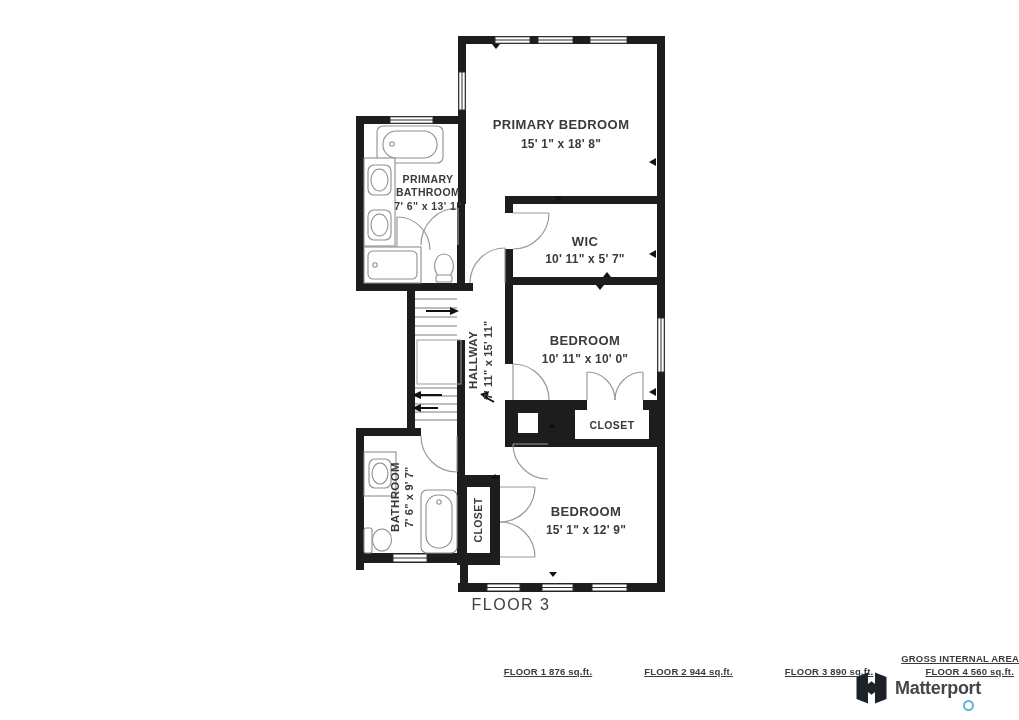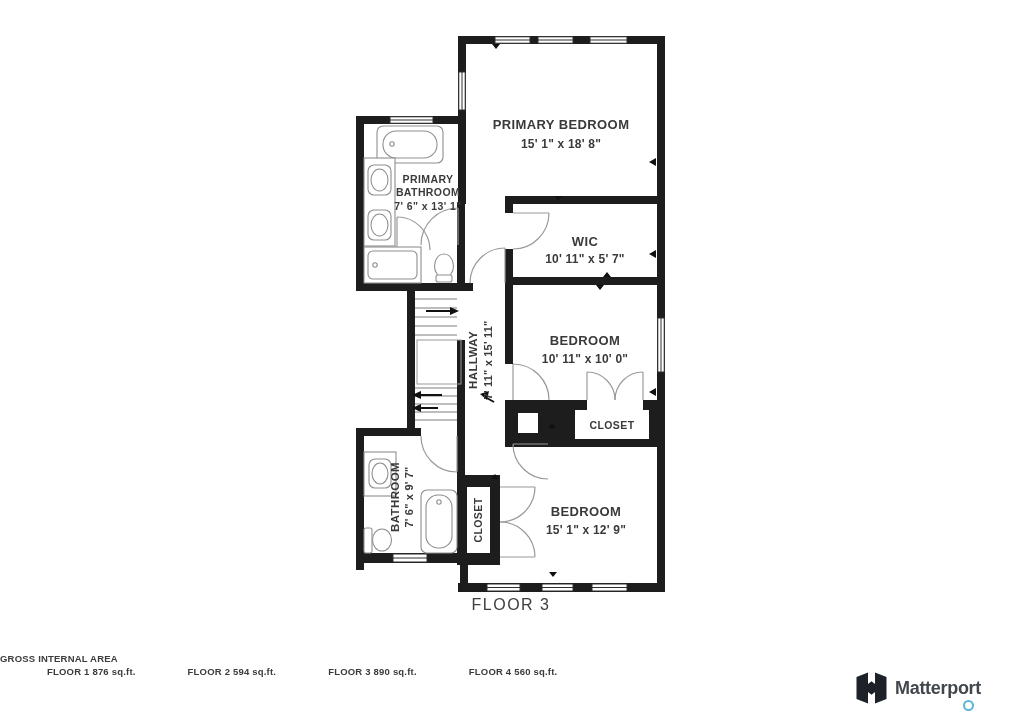--- a/index.html
+++ b/index.html
@@ -5,21 +5,21 @@
   html,body{margin:0;padding:0;background:#fff;}
   #stage{position:relative;width:1019px;height:711px;background:#ffffff;overflow:hidden;
          font-family:"Liberation Sans", sans-serif;}
   svg text{font-family:"Liberation Sans", sans-serif;fill:#3a3a3a;font-weight:700;}
   .room-name{font-size:13px;letter-spacing:.4px;}
   .room-dims{font-size:12px;letter-spacing:.2px;}
   .small-name{font-size:10.5px;letter-spacing:.4px;}
   .vert-name{font-size:11.5px;letter-spacing:.4px;}
   .vert-dims{font-size:11px;letter-spacing:.2px;}
   .floor-label{font-size:16px;font-weight:400;letter-spacing:1.5px;fill:#3d3d3d;}
-  #footer{position:absolute;left:0;top:653px;width:100%;text-align:left;color:#3b3b3b;}
+  #footer{position:absolute;left:0;top:653px;width:100%;text-align:right;color:#3b3b3b;text-decoration:underline;}
   #footer .fline{font-size:9.5px;font-weight:700;line-height:12.6px;letter-spacing:.2px;}
   #footer .fline span{margin:0 5px;padding-left:42px;}
   #footer .disclaimer{font-size:7.5px;font-weight:400;color:#9a9a9a;letter-spacing:.4px;margin-top:2px;}
   #logo{position:absolute;left:856px;top:672px;display:flex;align-items:center;}
   #logo .word{font-size:18px;font-weight:700;color:#41474d;letter-spacing:-0.3px;margin-left:8px;}
   #logo .ring{position:absolute;left:107px;top:28px;width:7px;height:7px;border-radius:50%;
               background:#fff;border:2px solid #5ab6d6;}
 </style>
 </head>
 <body>
@@ -259,21 +259,21 @@
     <text class="room-dims" x="586" y="534">15' 1" x 12' 9"</text>
 
     <text class="floor-label" x="511" y="610">FLOOR 3</text>
   </g>
 </svg>
 
 
 <div id="footer">
   <div class="fline">GROSS INTERNAL AREA</div>
   <div class="fline">
-    <span>FLOOR 1 876 sq.ft.</span><span>FLOOR 2 594 sq.ft.</span><span>FLOOR 3 890 sq.ft.</span><span>FLOOR 4 560 sq.ft.</span>
+    <span>FLOOR 1 876 sq.ft.</span><span>FLOOR 2 944 sq.ft.</span><span>FLOOR 3 890 sq.ft.</span><span>FLOOR 4 560 sq.ft.</span>
   </div>
 </div>
 
 
 <div id="logo">
   <svg width="31" height="32" viewBox="0 0 31 32">
     <path fill="#1d2228" d="M0.5,5 L12,0.5 L12,12 L15.5,9.2 L19,12 L19,0.5 L30.5,5 L30.5,27 L19,31.5 L19,20 L15.5,22.8 L12,20 L12,31.5 L0.5,27 Z"></path>
   </svg>
   <span class="word">Matterport</span>
   <span class="ring"></span>

